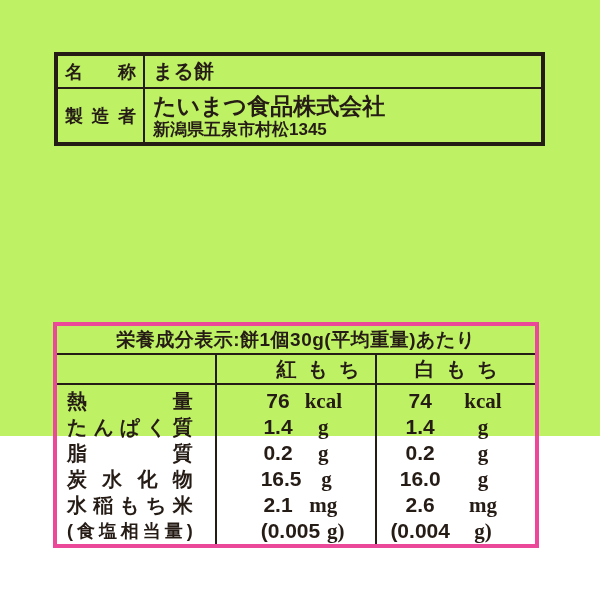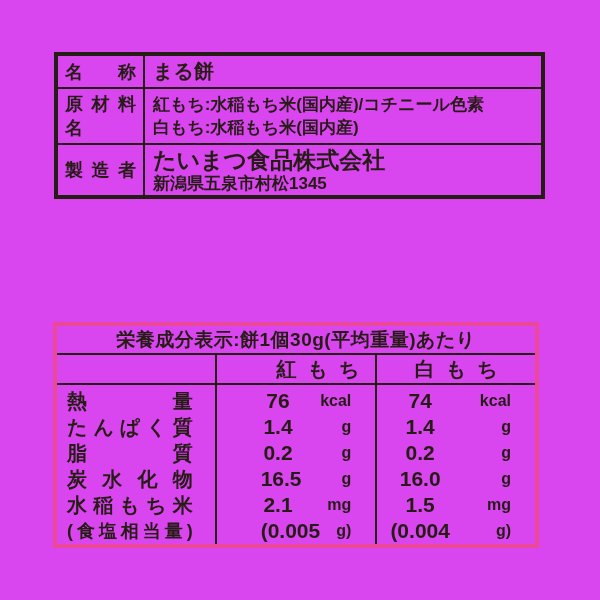--- a/index.html
+++ b/index.html
@@ -3,21 +3,21 @@
 <meta charset="utf-8">
 <style>
   * { margin:0; padding:0; box-sizing:border-box; }
   html,body { width:600px; height:600px; }
   body {
     background:#ffffff;
     font-family:"Liberation Sans","DejaVu Sans",sans-serif;
     font-weight:700;
     color:#261c16;
   }
-  .sheet { position:relative; width:600px; height:600px; background:#d946ef; }
+  .sheet { position:relative; width:600px; height:436px; background:#bef264; }
 
   table { border-collapse:collapse; table-layout:fixed; }
   td { border:2px solid #261c16; vertical-align:middle; }
 
   
   .info-table {
     position:absolute; left:54px; top:52px; width:491px;
     border:4px solid #261c16;
   }
   .info-table .label-cell {
@@ -54,39 +54,32 @@
   .n-labels-cell { width:140px; vertical-align:top; padding:3px 22px 0 10px; }
   .n-label-line {
     height:26px; line-height:26px; font-size:20px;
     text-align:justify; text-align-last:justify;
   }
   .n-label-line:last-child { font-size:18px; }
   .n-vals-cell { vertical-align:top; padding:3px 24px 0 8px; }
   .col-beni { width:178px;padding-left:44px; }
   .n-val-line { height:26px; display:flex; align-items:center; }
   .n-num { flex:1; text-align:center; font-size:21px; }
-  .n-unit { width:56px; text-align:right; font-size:16px; }
+  .n-unit { width:56px; text-align:center; font-size:21px;font-family:Liberation Serif, serif; }
 </style>
 </head>
 <body>
 
 <div class="sheet">
 
   <table class="info-table">
     <tbody>
         <tr>
       <td class="label-cell">名称</td>
       <td class="value-cell">まる餅</td>
-    </tr>
-    <tr>
-      <td class="label-cell">原材料名</td>
-      <td class="value-cell">
-        <div class="ingredient-line">紅もち:水稲もち米(国内産)/コチニール色素</div>
-        <div class="ingredient-line">白もち:水稲もち米(国内産)</div>
-      </td>
     </tr>
     <tr>
       <td class="label-cell">製造者</td>
       <td class="value-cell">
         <div class="maker-name">たいまつ食品株式会社</div>
         <div class="maker-addr">新潟県五泉市村松1345</div>
       </td>
     </tr>
   </tbody>
     </table>
@@ -147,21 +140,21 @@
             </div>
         <div class="n-val-line">
               <span class="n-num">0.2</span>
               <span class="n-unit">g</span>
             </div>
         <div class="n-val-line">
               <span class="n-num">16.0</span>
               <span class="n-unit">g</span>
             </div>
         <div class="n-val-line">
-              <span class="n-num">1.5</span>
+              <span class="n-num">2.6</span>
               <span class="n-unit">mg</span>
             </div>
         <div class="n-val-line">
               <span class="n-num">(0.004</span>
               <span class="n-unit">g)</span>
             </div>
       </td>
     </tr>
   </tbody>
     </table>

